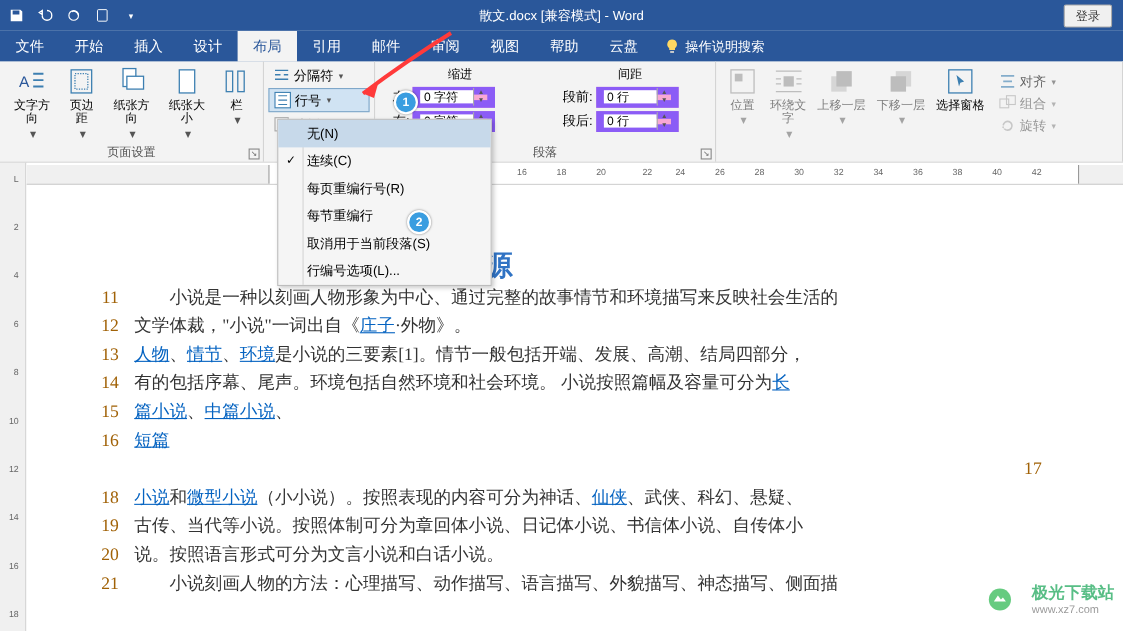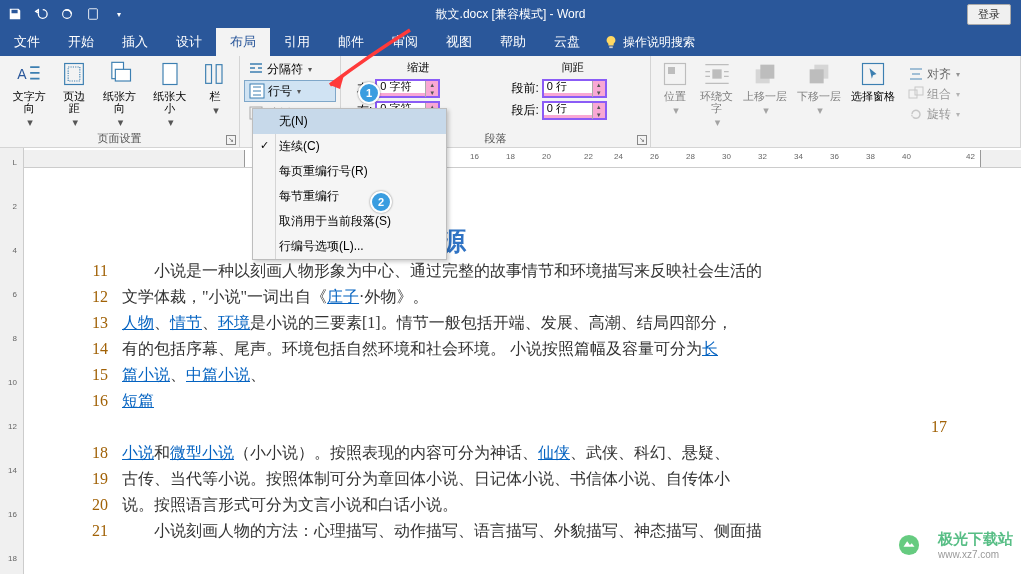--- a/index.html
+++ b/index.html
@@ -18,21 +18,21 @@
   .rgroup { border-right: 1px solid #d4d4d4; display: flex; flex-direction: column; position: relative; padding: 2px 4px 14px 4px; }
   .rgroup-label { position: absolute; bottom: 1px; left: 0; right: 0; text-align: center; font-size: 11px; color: #555; }
   .rgroup-launcher { position: absolute; bottom: 2px; right: 3px; width: 10px; height: 10px; border: 1px solid #888; font-size: 7px; display: flex; align-items: center; justify-content: center; color: #666;}
   .vbtn { display: flex; flex-direction: column; align-items: center; padding: 2px 5px; gap: 2px; min-width: 40px;}
   .vbtn .ico { width: 28px; height: 28px; color: #3c7fb1;}
   .vbtn span { font-size: 11px; line-height: 12px; text-align: center;}
   .hrow { display: flex; align-items: center; gap: 3px; height: 22px; padding: 0 3px;}
   .hbtn { display: flex; align-items: center; gap: 3px; font-size: 12px; padding: 1px 4px;}
   .hbtn .smico { width: 16px; height: 16px; color: #3c7fb1;}
   .caret { font-size: 8px; color: #555; margin-left: 2px;}
-  .spinner { display: flex; align-items: flex-start; border: 2px solid #8b5cf6; height: 19px; background: #f9a8d4;}
+  .spinner { display: flex; align-items: center; border: 7px solid #8b5cf6; height: 19px; background: #f9a8d4;}
   .spinner input { width: 48px; border: none; font-size: 11px; padding: 0 3px; outline: none;}
   .spinner .updown { display: flex; flex-direction: column; font-size: 6px; color: #555; border-left: 1px solid #ababab; width: 13px; text-align: center; line-height: 8px;}
   .ruler-area { display: flex; height: 426px;}
   .ruler-v { width: 24px; background: #f0f0f0; border-right: 1px solid #ccc; position: relative; font-size: 8px; color: #666;}
   .ruler-v .num { position: absolute; right: 6px;}
   .doc-area { flex: 1; position: relative; overflow: hidden; background: #fff;}
   .ruler-h { height: 18px; background: #f0f0f0; border-bottom: 1px solid #ccc; position: relative; font-size: 8px; color: #666; margin-top: 2px;}
   .ruler-h .num { position: absolute; top: 2px;}
   .ruler-active { position: absolute; top: 0; bottom: 0; background: #fff; border-left: 1px solid #999; border-right: 1px solid #999;}
   .page { padding: 90px 60px 0 60px; position: relative;}
@@ -354,21 +354,21 @@
         <span class="num" style="left: 560px;">22</span>
         <span class="num" style="left: 590px;">24</span>
         <span class="num" style="left: 626px;">26</span>
         <span class="num" style="left: 662px;">28</span>
         <span class="num" style="left: 698px;">30</span>
         <span class="num" style="left: 734px;">32</span>
         <span class="num" style="left: 770px;">34</span>
         <span class="num" style="left: 806px;">36</span>
         <span class="num" style="left: 842px;">38</span>
         <span class="num" style="left: 878px;">40</span>
-        <span class="num" style="left: 942px;">42</span>
+        <span class="num" style="left: 914px;">42</span>
       </div>
     <div class="page" id="page">
       <div class="big-title" style="position:absolute; top:56px; left:416px;">源</div>
     <div class="doc-line">
           <span class="lnum">11</span>
           <span><span class="indent"></span><span>小说是一种以刻画人物形象为中心、通过完整的故事情节和环境描写来反映社会生活的</span></span>
         </div>
         <div class="doc-line">
           <span class="lnum">12</span>
           <span><span>文学体裁，"小说"一词出自《</span><a class="link">庄子</a><span>·外物》。</span></span>

